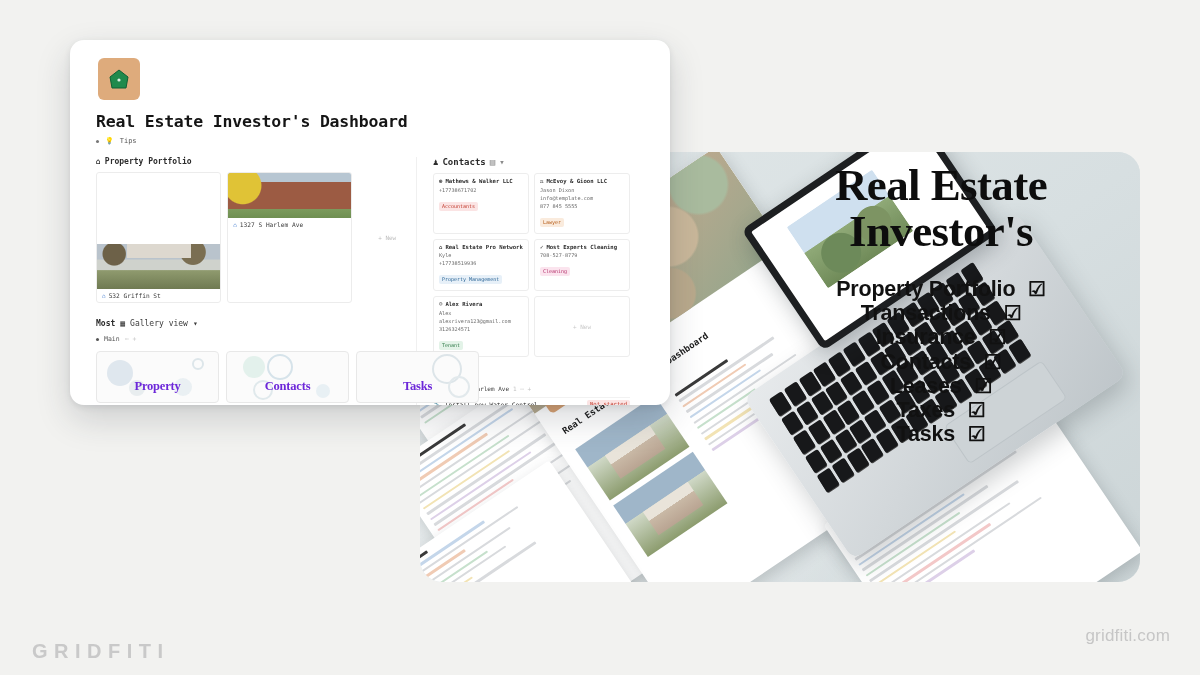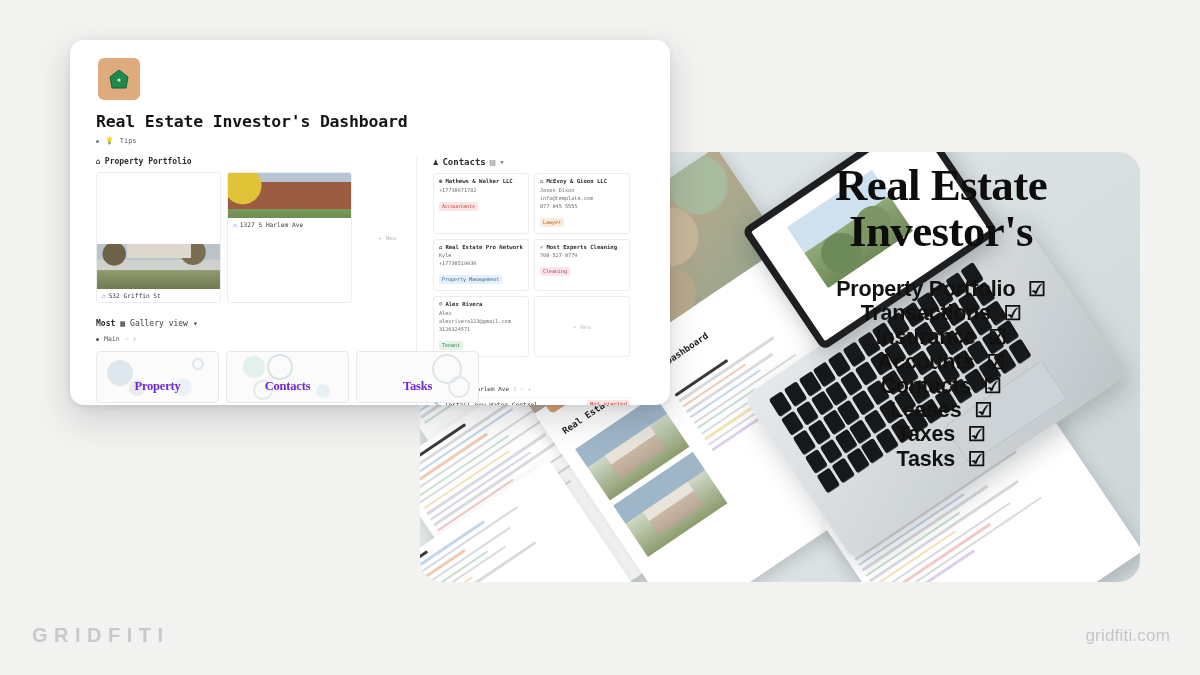--- a/index.html
+++ b/index.html
@@ -6,21 +6,21 @@
   html, body {
     width: 1200px; height: 675px;
     background: #f2f2f0;
     font-family: "Liberation Sans", sans-serif;
     overflow: hidden;
   }
   #stage { position: relative; width: 1200px; height: 675px; background: #f2f2f0; }
 
   
   .brand-left {
-    position: absolute; left: 32px; top: 624px;
+    position: absolute; left: 32px; top: 640px;
     font-size: 20px; letter-spacing: 6.5px; font-weight: 700;
     color: #c9c9c9; font-family: "Liberation Sans", sans-serif;
   }
   .brand-right {
     position: absolute; right: 30px; top: 626px;
     font-size: 17px; color: #c6c6c6; letter-spacing: .2px;
   }
 
   
   .promo {
@@ -488,24 +488,20 @@
         </div>
         <div class="row">
           <span>Transactions</span>
           <span class="bx">☑</span>
         </div>
         <div class="row">
           <span>Insurance</span>
           <span class="bx">☑</span>
         </div>
         <div class="row">
-          <span>Accounts</span>
-          <span class="bx">☑</span>
-        </div>
-        <div class="row">
           <span>Contacts</span>
           <span class="bx">☑</span>
         </div>
         <div class="row">
           <span>Leases</span>
           <span class="bx">☑</span>
         </div>
         <div class="row">
           <span>Taxes</span>
           <span class="bx">☑</span>

